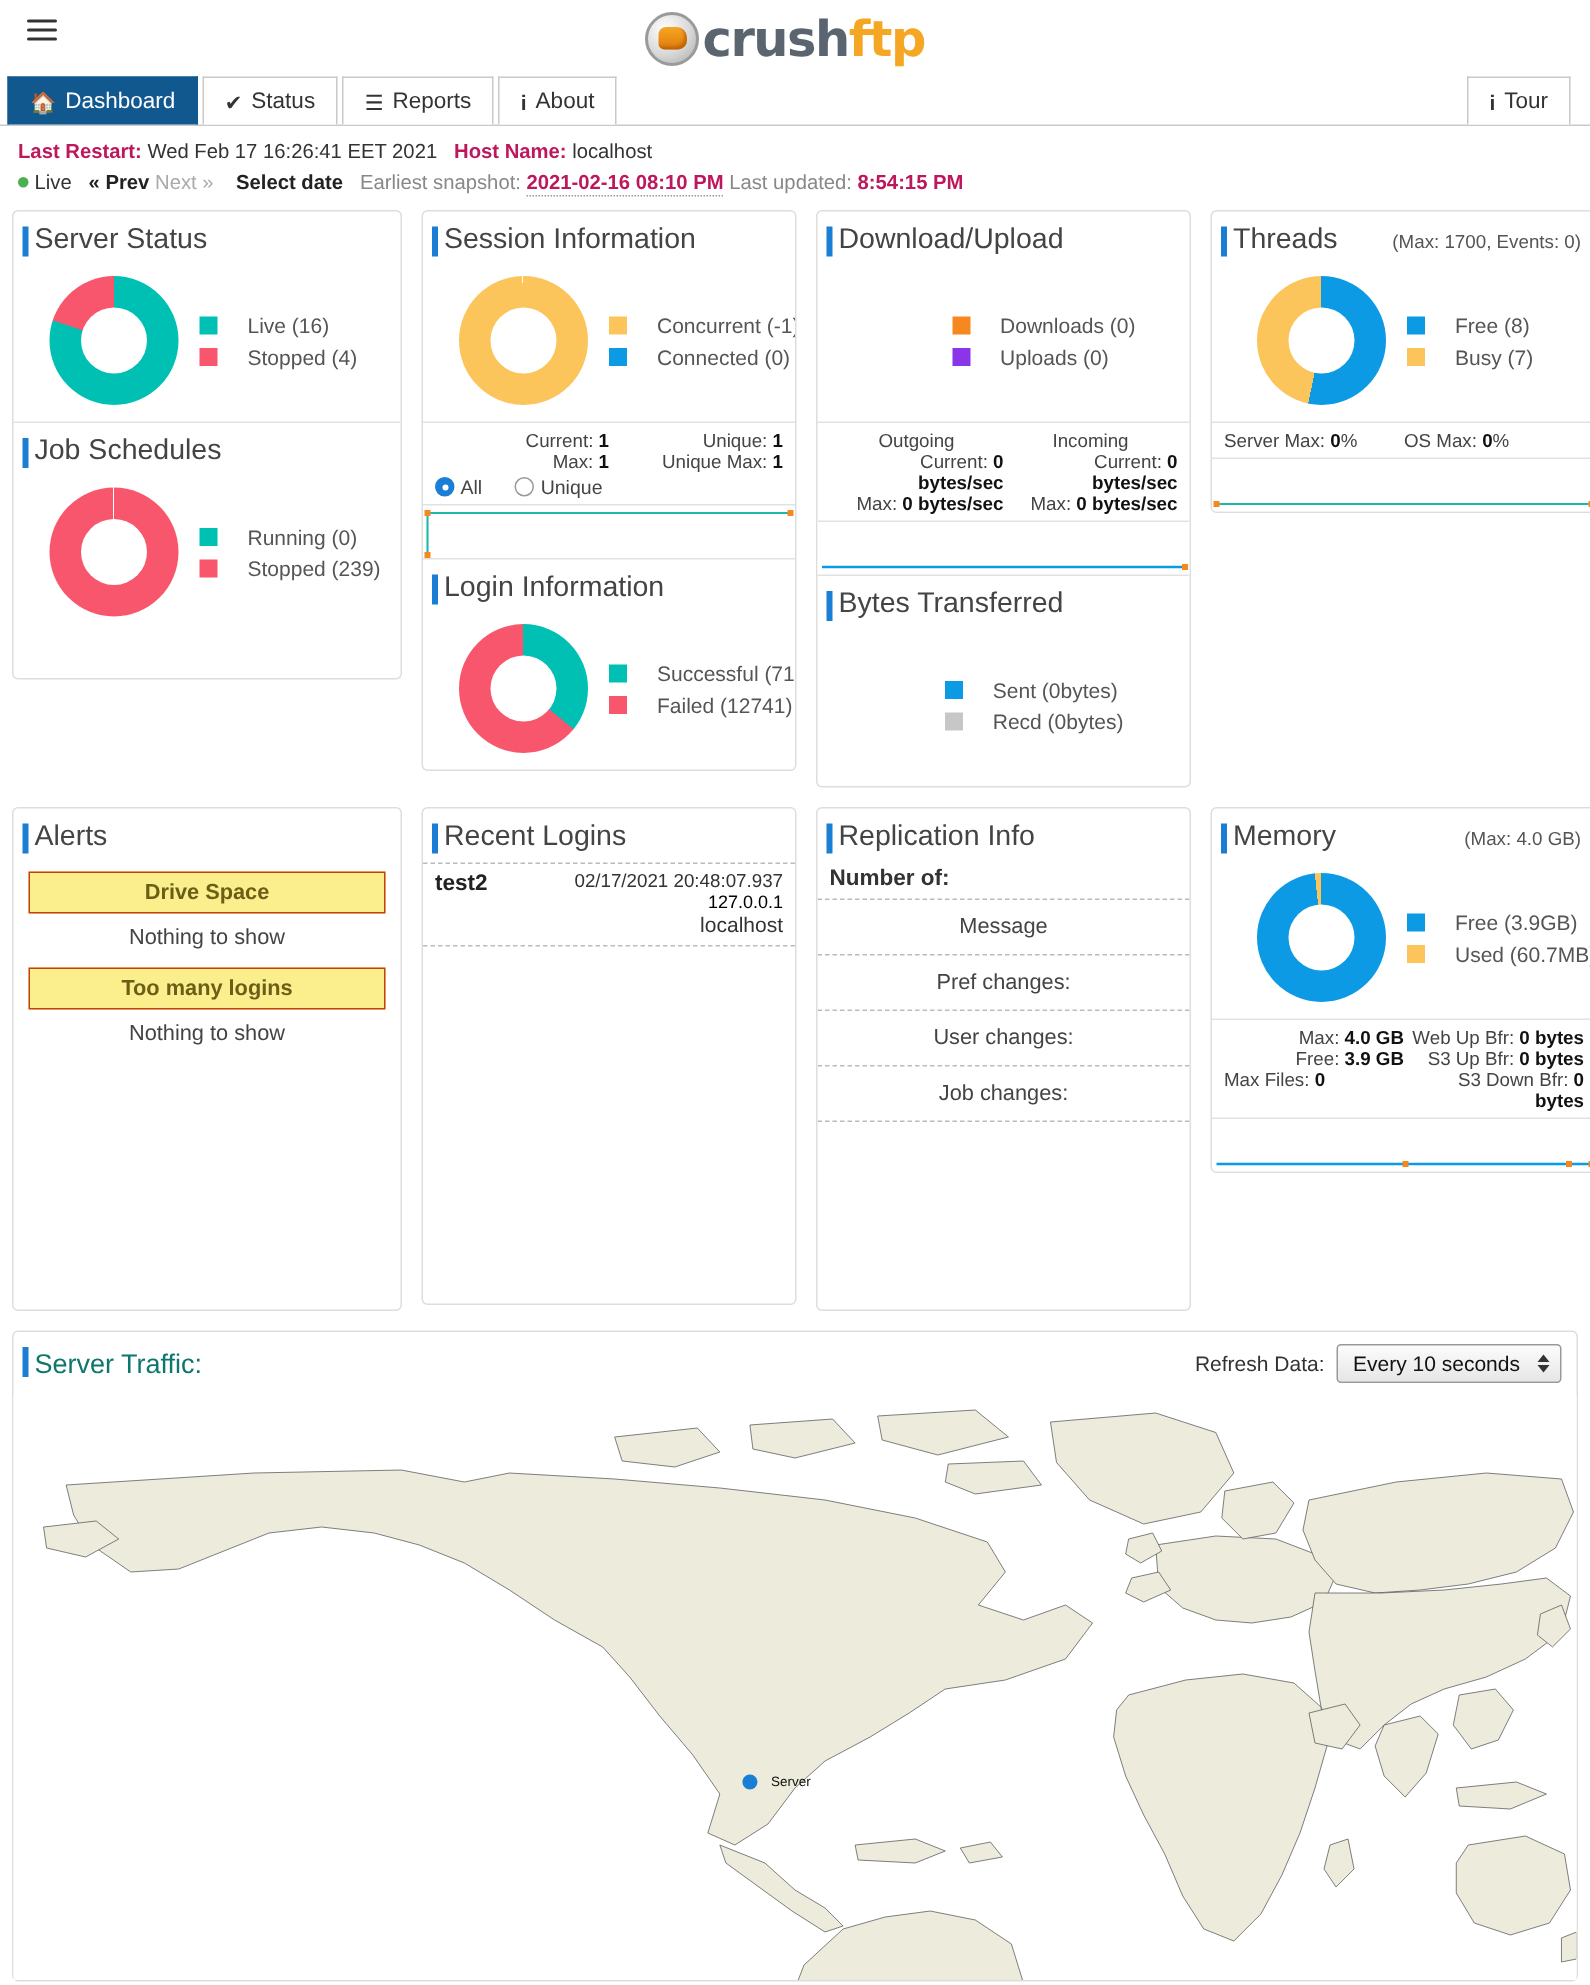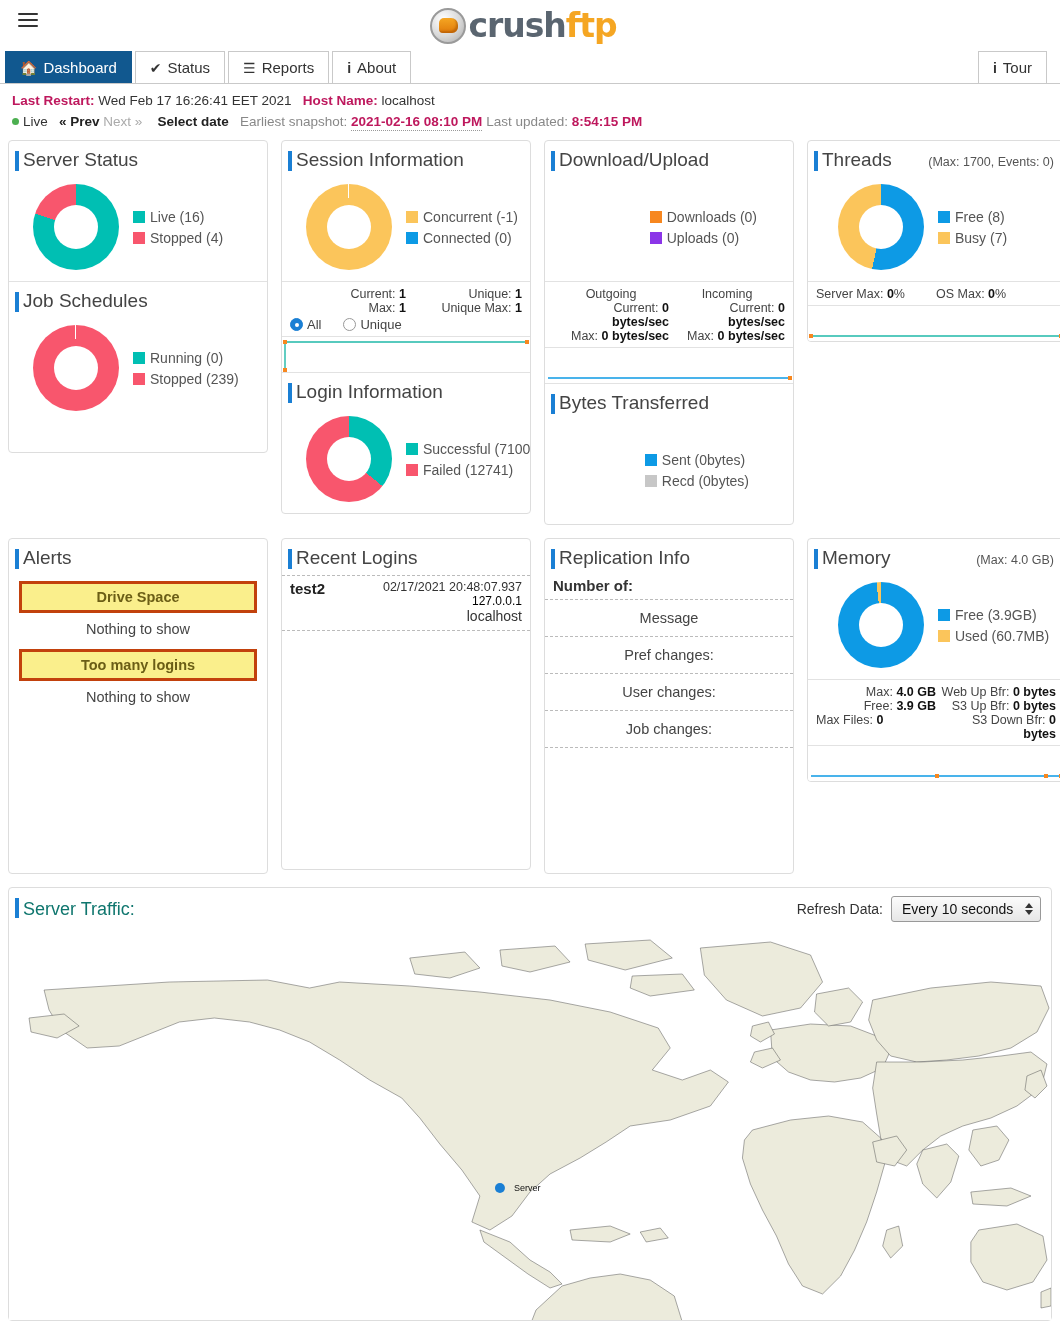--- a/index.html
+++ b/index.html
@@ -148,21 +148,21 @@
     width: 86px; height: 86px; border-radius: 50%;
     margin-left: 16px; margin-right: 14px;
     position: relative; flex: 0 0 auto;
   }
   .donut::after {
     content: ""; position: absolute; left: 50%; top: 50%;
     transform: translate(-50%,-50%);
     width: 44px; height: 44px; border-radius: 50%; background: #fff;
   }
   .legend { font-size: 14px; color: #555; }
-  .legend div { display: flex; align-items: center; gap: 5px; margin: 5px 0; white-space: nowrap; }
+  .legend div { display: flex; align-items: center; gap: 20px; margin: 5px 0; white-space: nowrap; }
   .sw { width: 12px; height: 12px; flex: 0 0 auto; display: inline-block; }
 
   
   .stats {
     font-size: 12.5px; color: #444;
     padding: 5px 8px 4px 8px;
   }
   .stats-2col { display: flex; }
   .stats-2col > div { flex: 1; }
   .stats .r { text-align: right; }
@@ -181,21 +181,21 @@
   }
 
   
   .spark { height: 36px; padding: 0; position: relative; background: #fff; }
   .spark svg { display: block; width: 100%; height: 36px; }
 
   
   .alert-banner {
     margin: 6px 10px 0 10px;
     background: #faef8c;
-    border: 3px solid #c2410c;
+    border: 1px solid #c2410c;
     text-align: center;
     font-weight: bold;
     color: #6b5e16;
     font-size: 14.5px;
     padding: 5px 0;
     cursor: pointer;
   }
   .alert-none {
     text-align: center; font-size: 14.5px; color: #444; padding: 8px 0 6px 0;
   }

